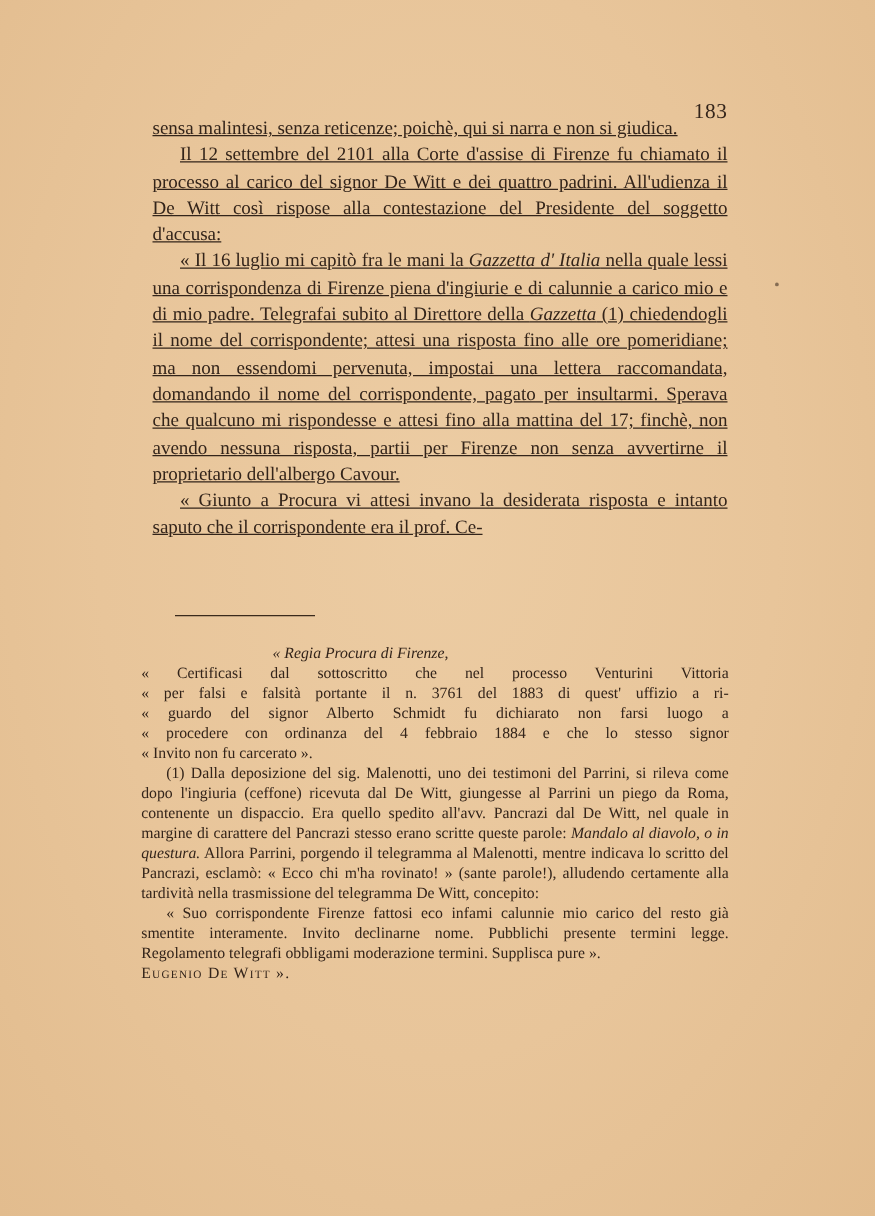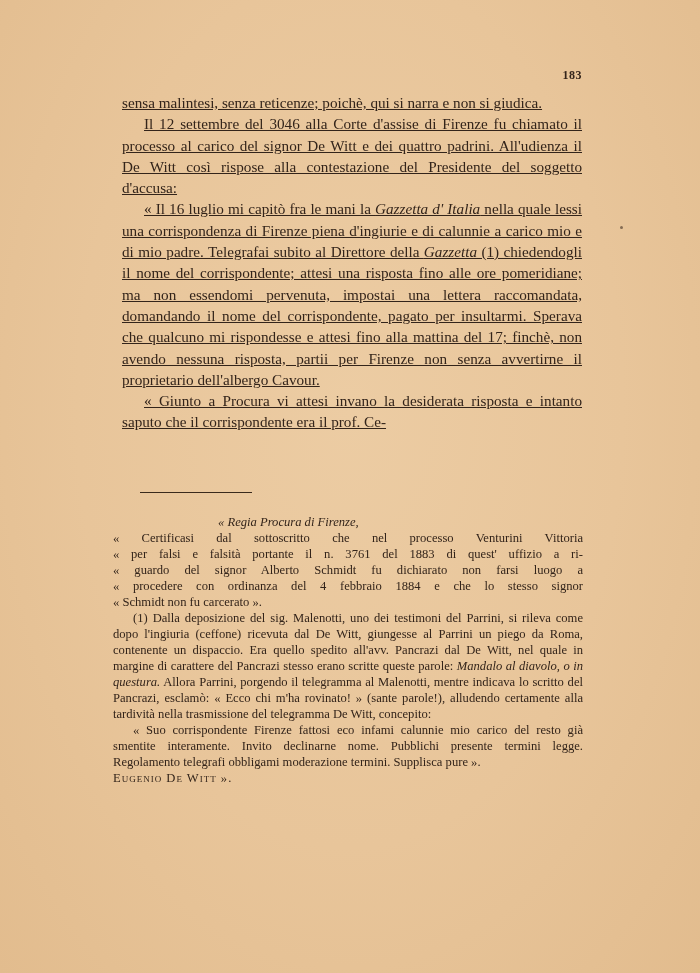--- a/index.html
+++ b/index.html
@@ -13,24 +13,24 @@
     color: #33241a;
   }
   .page {
     position: relative;
     width: 700px;
     height: 973px;
     background: radial-gradient(ellipse at 50% 42%, #eccca3 0%, #e8c59a 55%, #e2bc8e 100%);
   }
   .page-number {
     position: absolute;
-    top: 68px;
+    top: 79px;
     right: 118px;
-    font-size: 12px;
-    font-weight: bold;
+    font-size: 17px;
+    font-weight: normal;
     letter-spacing: 0.5px;
   }
   .main-text {
     position: absolute;
     top: 92px;
     left: 122px;
     width: 460px;
     font-size: 15.2px;
     line-height: 21.3px;
     text-decoration: underline;
@@ -101,39 +101,39 @@
 </style>
 </head>
 <body>
 
 <div class="page">
 
   <div class="page-number">183</div>
 
   <div class="main-text">
     <p class="noindent">sensa malintesi, senza reticenze; poichè, qui si narra e non si giudica.</p>
-    <p>Il 12 settembre del 3046 alla Corte d'assise di Firenze fu chiamato il processo al carico del signor De Witt e dei quattro padrini. All'udienza il De Witt così rispose alla contestazione del Presidente del soggetto d'accusa:</p>
+    <p>Il 12 settembre del 2101 alla Corte d'assise di Firenze fu chiamato il processo al carico del signor De Witt e dei quattro padrini. All'udienza il De Witt così rispose alla contestazione del Presidente del soggetto d'accusa:</p>
     <p><span>« Il 16 luglio mi capitò fra le mani la </span><em>Gazzetta d' Italia</em><span> nella quale lessi una corrispondenza di Firenze piena d'ingiurie e di calunnie a carico mio e di mio padre. Telegrafai subito al Direttore della </span><em>Gazzetta</em><span> (1) chiedendogli il nome del corrispondente; attesi una risposta fino alle ore pomeridiane; ma non essendomi pervenuta, impostai una lettera raccomandata, domandando il nome del corrispondente, pagato per insultarmi. Sperava che qualcuno mi rispondesse e attesi fino alla mattina del 17; finchè, non avendo nessuna risposta, partii per Firenze non senza avvertirne il proprietario dell'albergo Cavour.</span></p>
     <p>« Giunto a Procura vi attesi invano la desiderata risposta e intanto saputo che il corrispondente era il prof. Ce-</p>
   </div>
 
   <div class="artifact-dot"></div>
 
   <div class="footnote-rule"></div>
 
   <div class="footnotes">
 
     <p class="procura-heading">« Regia Procura di Firenze,</p>
 
     <div>
       <div class="cert-line">« Certificasi dal sottoscritto che nel processo Venturini Vittoria</div>
       <div class="cert-line">« per falsi e falsità portante il n. 3761 del 1883 di quest' uffizio a ri-</div>
       <div class="cert-line">« guardo del signor Alberto Schmidt fu dichiarato non farsi luogo a</div>
       <div class="cert-line">« procedere con ordinanza del 4 febbraio 1884 e che lo stesso signor</div>
-      <div class="cert-line short">« Schmidt non fu carcerato ».</div>
+      <div class="cert-line short">« Invito non fu carcerato ».</div>
     </div>
 
 
     <p class="fp-indent"><span>(1) Dalla deposizione del sig. Malenotti, uno dei testimoni del Parrini, si rileva come dopo l'ingiuria (ceffone) ricevuta dal De Witt, giungesse al Parrini un piego da Roma, contenente un dispaccio. Era quello spedito all'avv. Pancrazi dal De Witt, nel quale in margine di carattere del Pancrazi stesso erano scritte queste parole: </span><em>Mandalo al diavolo, o in questura.</em><span> Allora Parrini, porgendo il telegramma al Malenotti, mentre indicava lo scritto del Pancrazi, esclamò: « Ecco chi m'ha rovinato! » (sante parole!), alludendo certamente alla tardività nella trasmissione del telegramma De Witt, concepito:</span></p>
 
     <p class="fp-indent">« Suo corrispondente Firenze fattosi eco infami calunnie mio carico del resto già smentite interamente. Invito declinarne nome. Pubblichi presente termini legge. Regolamento telegrafi obbligami moderazione termini. Supplisca pure ».</p>
 
     <p class="signature">Eugenio De Witt ».</p>
 
   </div>

